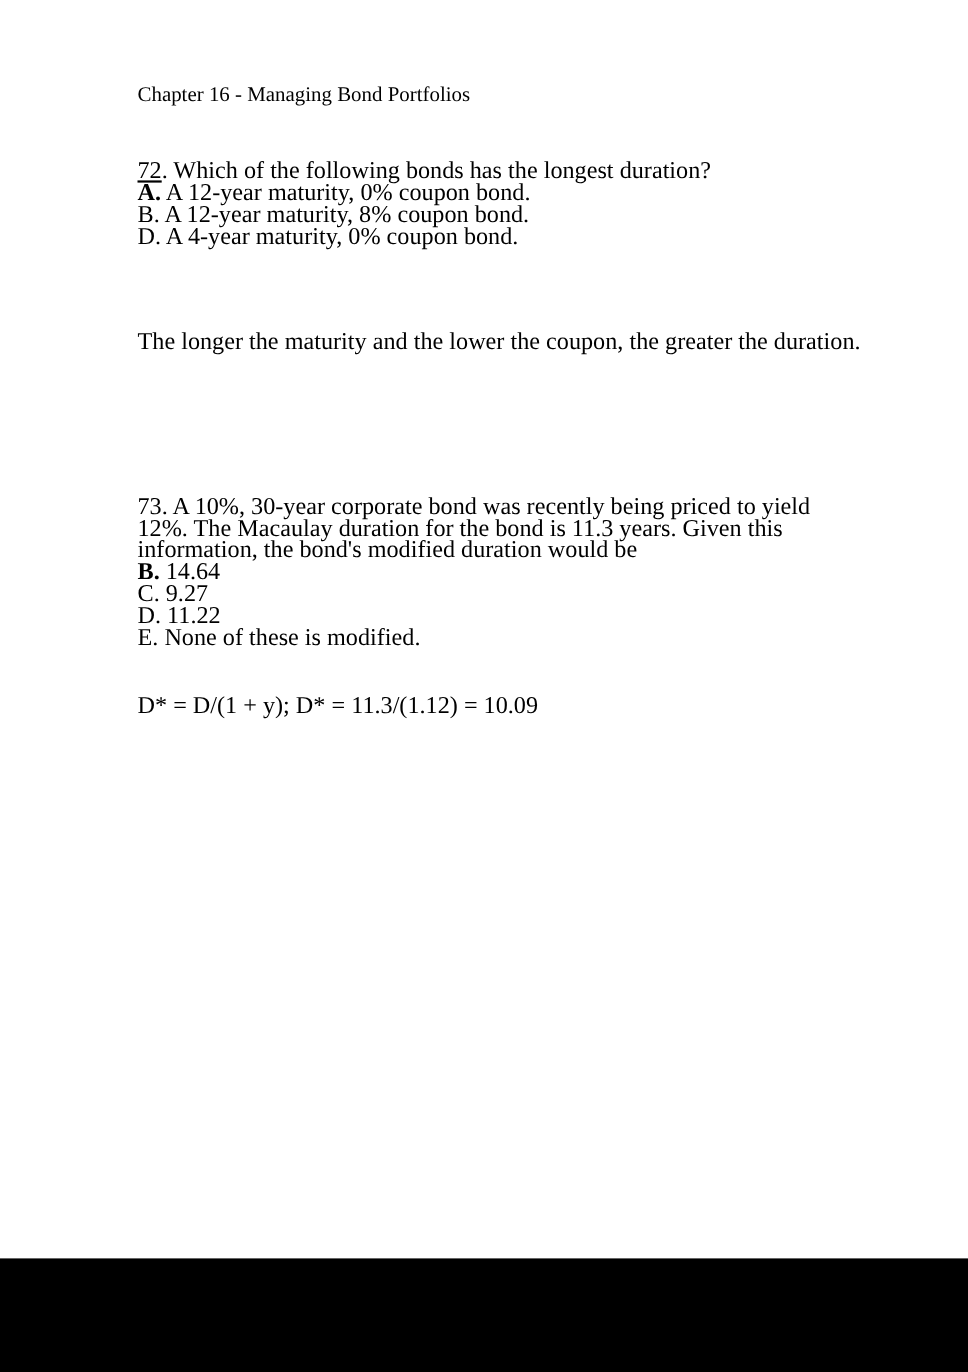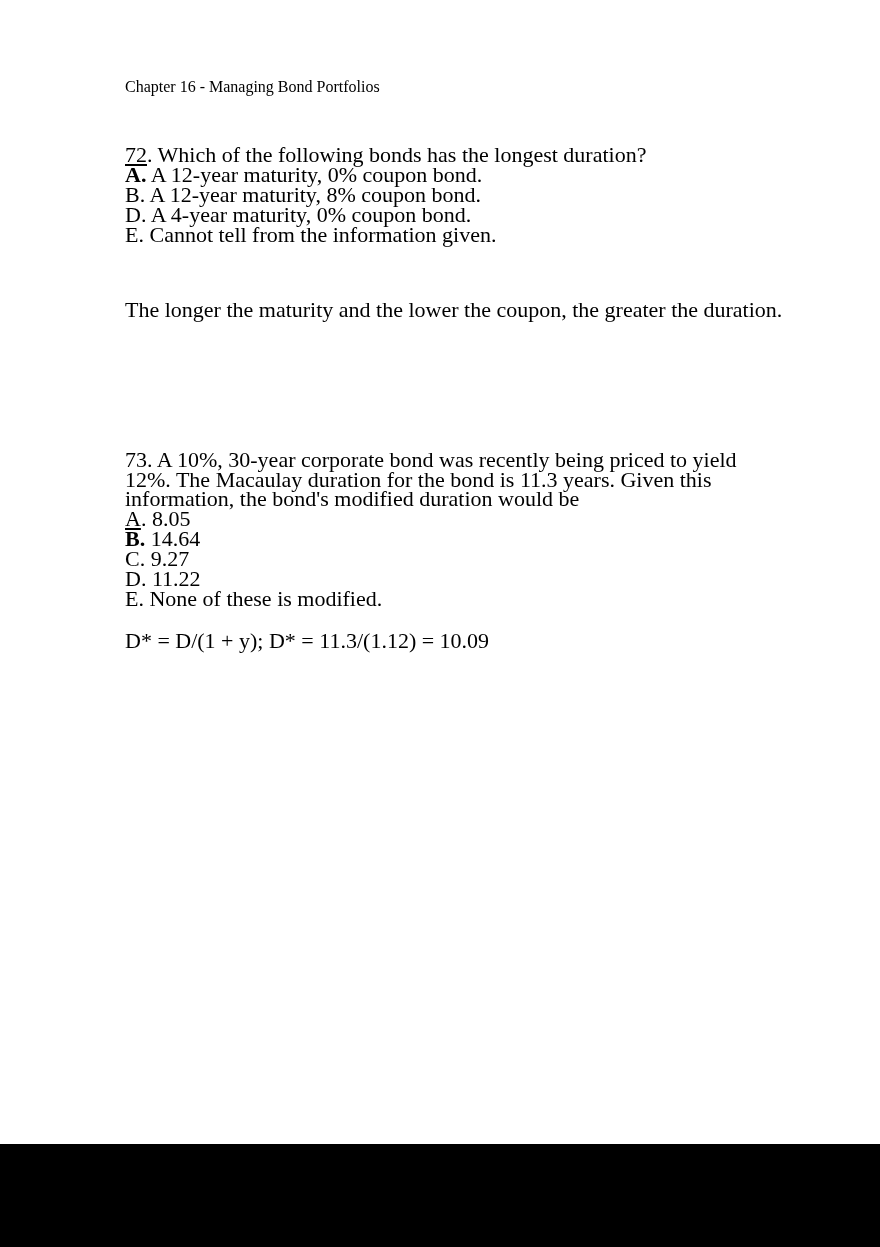--- a/index.html
+++ b/index.html
@@ -1,21 +1,21 @@
 <!DOCTYPE html>
 <html><head>
 <meta charset="utf-8">
 <style>
   html, body { margin: 0; padding: 0; }
   body {
     width: 880px; height: 1247px; background: #ffffff; position: relative; overflow: hidden;
     font-family: "Liberation Serif", "DejaVu Serif", serif; color: #000;
   }
   .header {
-    position: absolute; left: 125px; top: 78px; font-size: 16px; line-height: 18px;
+    position: absolute; left: 125px; top: 78px; font-size: 19px; line-height: 18px;
   }
   .block { position: absolute; left: 125px; font-size: 22px; line-height: 20px; }
   .line { white-space: nowrap; }
   .u { text-decoration: underline; }
   .b { font-weight: bold; }
   #q72 { top: 145px; }
   #q72-expl { top: 300px; font-family: Liberation Serif, serif; }
   #q73 { top: 450px; width: 640px; }
   #q73 .stem { white-space: normal; line-height: 19.5px; }
   #q73-expl { top: 631px; }
@@ -24,28 +24,26 @@
 </head>
 <body>
 
 <div class="header">Chapter 16 - Managing Bond Portfolios</div>
 
 <div class="block" id="q72">
   <div class="line"><span class="u">72</span><span>. Which of the following bonds has the longest duration?</span></div>
   <div class="line"><span class="b">A.</span><span> A 12-year maturity, 0% coupon bond.</span></div>
   <div class="line"><span>B.</span><span> A 12-year maturity, 8% coupon bond.</span></div>
   <div class="line"><span>D.</span><span> A 4-year maturity, 0% coupon bond.</span></div>
-  <div class="line"><span>E.</span><span> Cannot tell from the information given.</span></div>
 </div>
 
 <div class="block line" id="q72-expl">The longer the maturity and the lower the coupon, the greater the duration.</div>
 
 <div class="block" id="q73">
   <div class="stem">73. A 10%, 30-year corporate bond was recently being priced to yield 12%. The Macaulay duration for the bond is 11.3 years. Given this information, the bond's modified duration would be</div>
-  <div class="line"><span class="u">A</span><span>. 8.05</span></div>
   <div class="line"><span class="b">B.</span><span> 14.64</span></div>
   <div class="line"><span>C.</span><span> 9.27</span></div>
   <div class="line"><span>D.</span><span> 11.22</span></div>
   <div class="line"><span>E.</span><span> None of these is modified.</span></div>
 </div>
 
 <div class="block line" id="q73-expl">D* = D/(1 + y); D* = 11.3/(1.12) = 10.09</div>
 
 <div class="black-bar"></div>
 

